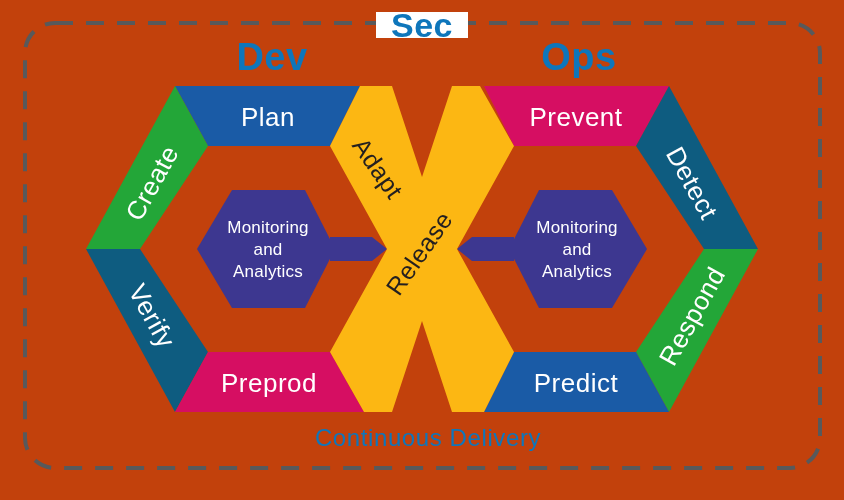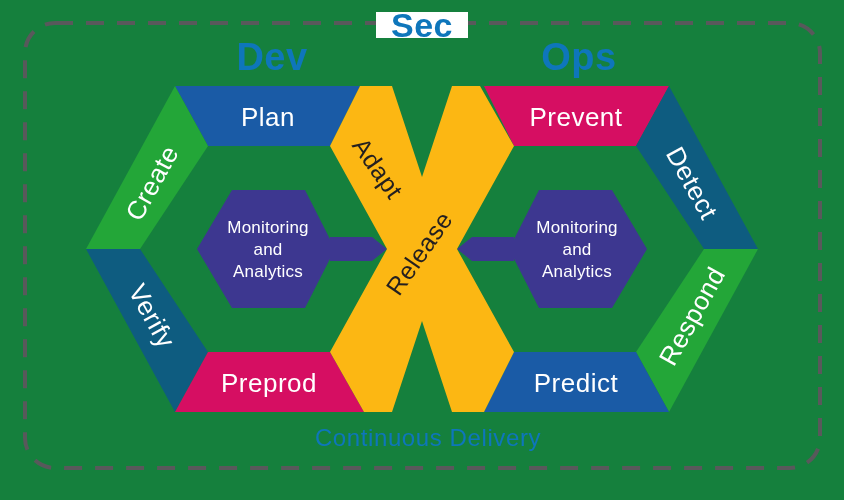--- a/index.html
+++ b/index.html
@@ -1,20 +1,20 @@
 <!DOCTYPE html>
 <html><head>
 <meta charset="utf-8">
 <style>
   html, body { margin: 0; padding: 0; background: #ffffff; }
   .stage {
     position: relative;
     width: 844px;
     height: 500px;
-    background: #15803d;
+    background: #c2410c;
     overflow: hidden;
     font-family: "Liberation Sans", sans-serif;
   }
   svg { position: absolute; left: 0; top: 0; }
   text { font-family: "Liberation Sans", sans-serif; }
   .seg-label { font-size: 26px; letter-spacing: 0.5px; }
   .ribbon-label { font-size: 25px; letter-spacing: 0.5px; }
   .mon-label { font-size: 17px; letter-spacing: 0.2px; }
   .big-title { font-size: 38px; font-weight: bold; letter-spacing: 0.5px; }
   .sec-title { font-size: 34px; font-weight: bold; letter-spacing: 0.5px; }

